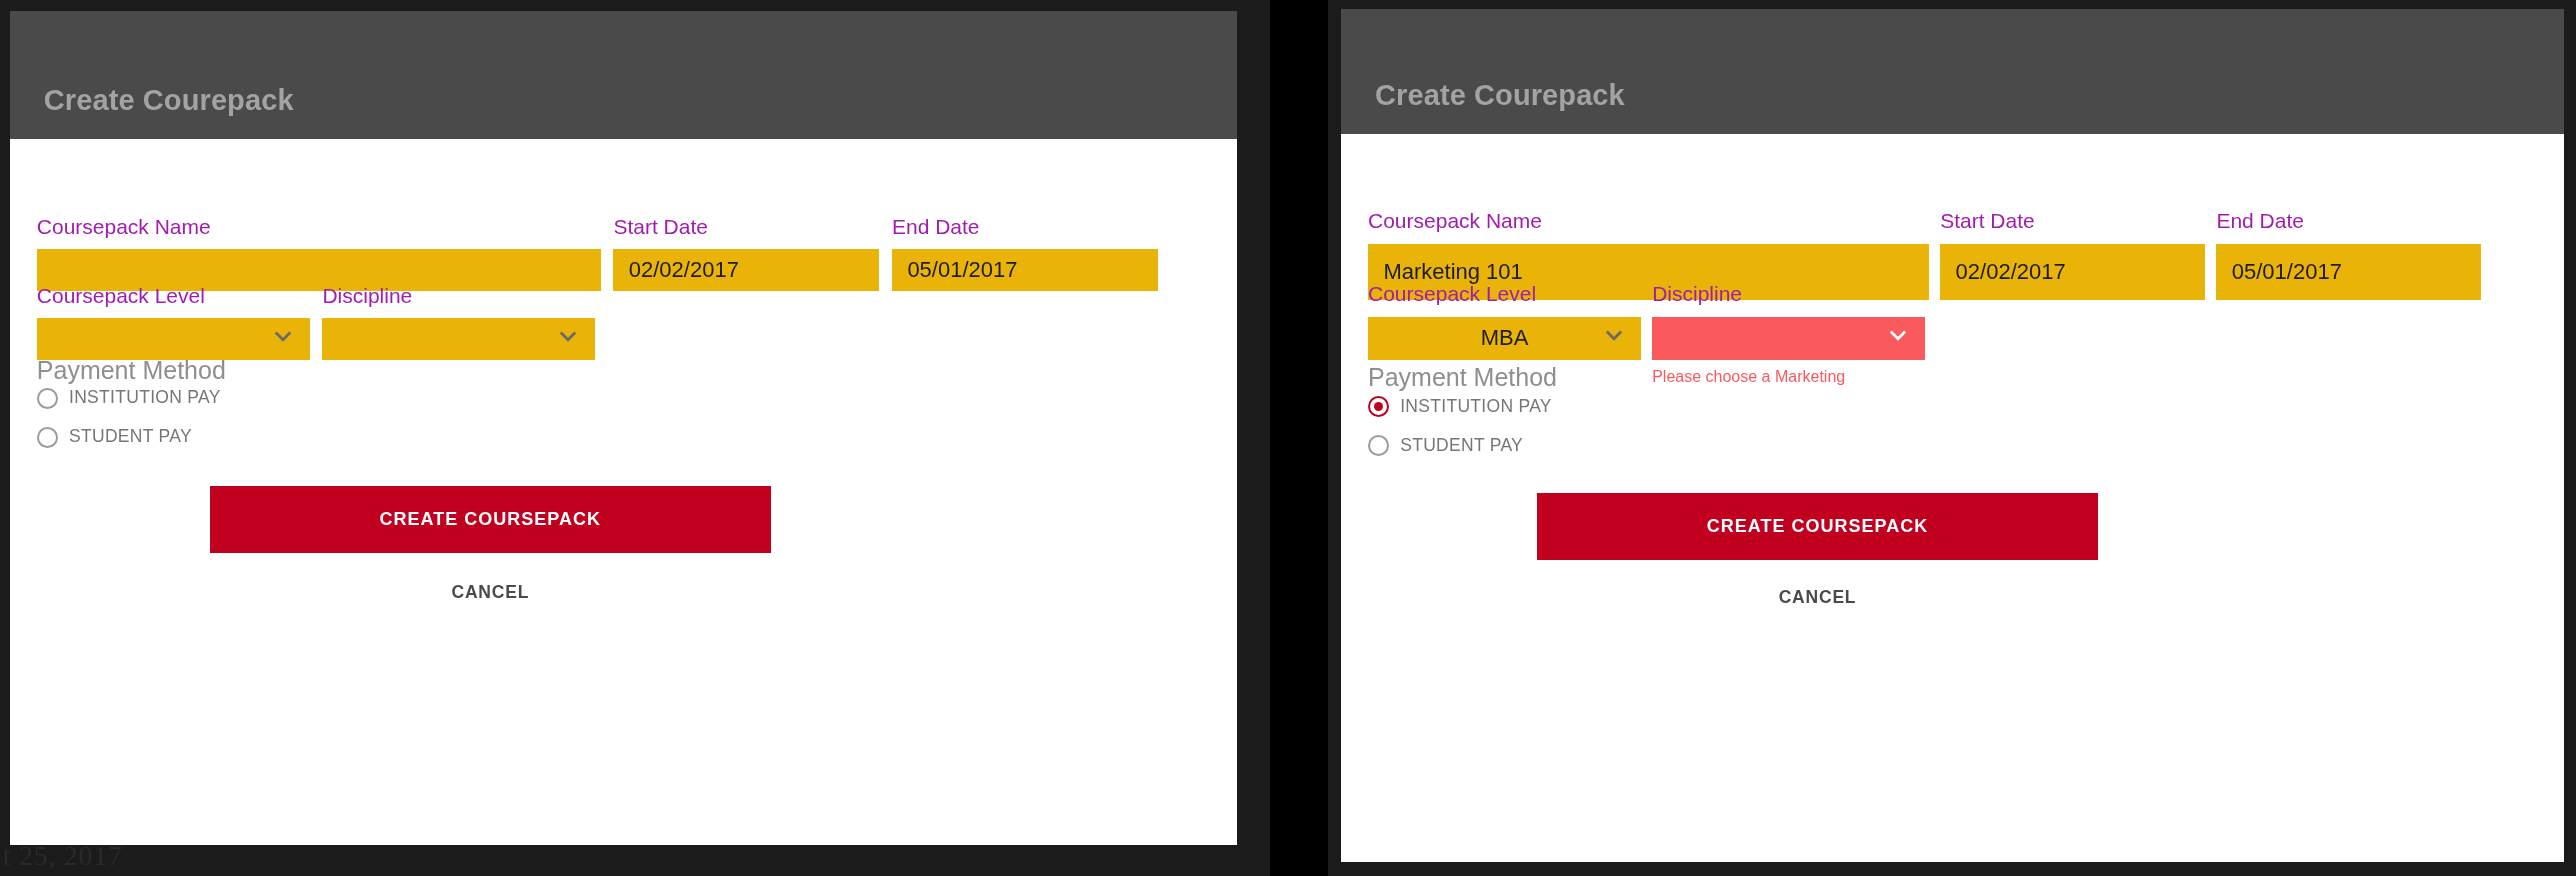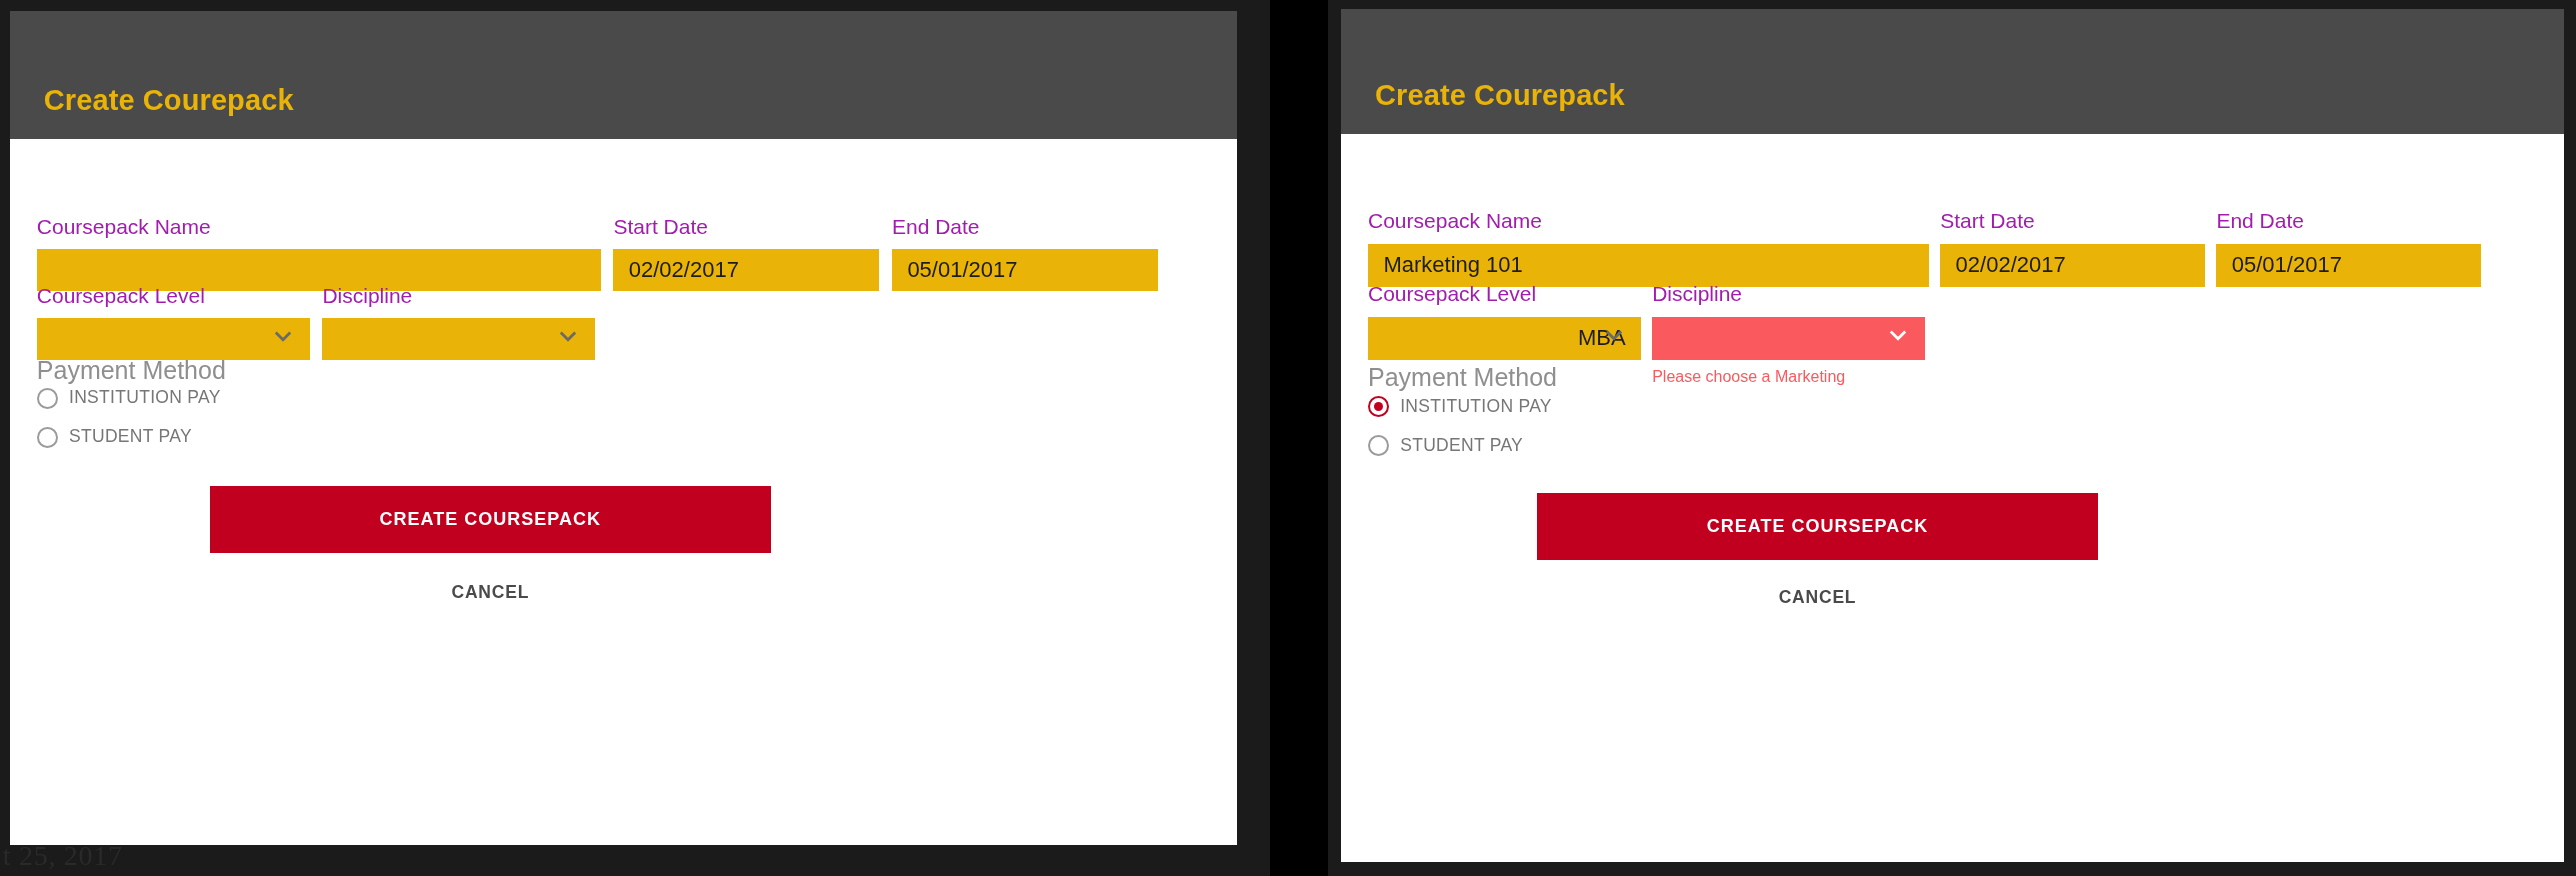--- a/index.html
+++ b/index.html
@@ -74,21 +74,21 @@
     background: #4a4a4a;
     width: 100%;
     box-sizing: border-box;
     display: flex;
     align-items: flex-end;
   }
   .modal-a .modal-header { height: 128px; padding: 0 0 24px 34px; }
   .modal-b .modal-header { height: 125px; padding: 0 0 24px 34px; }
 
   .modal-title {
-    color: #eab308;
+    color: #a3a3a3;
     font-size: 29px;
     font-weight: bold;
     letter-spacing: 0.1px;
     line-height: 1;
     text-align: center;
   }
 
   .modal-body {
     box-sizing: border-box;
     padding: 0 34px;
@@ -126,21 +126,21 @@
 
   .input-value {
     font-size: 22px;
     color: #1d1d1d;
     line-height: 1;
   }
   .input-value:empty::after { content: ""; }
 
   .select-box {
     position: relative;
-    justify-content: flex-end;
+    justify-content: center;
   }
   .select-box.invalid {
     background: #fa5a5e;
   }
 
   .chevron {
     position: absolute;
     right: 18px;
     top: 50%;
     width: 18px;
@@ -251,21 +251,21 @@
 
   .a-create { position: absolute; left: 200px; top: 347px; width: 561px; height: 67px; }
   .a-cancel { position: absolute; left: 200px; top: 442px; width: 561px; }
 
   
   .b-row1 { position: absolute; left: 27px; top: 76px; width: 1164px; }
   .b-f-name  { width: 561px; }
   .b-f-start { width: 265px; margin-left: 11.2px; }
   .b-f-end   { width: 265px; margin-left: 11.2px; }
   .b-row1 .field-label { margin-bottom: 12.6px; }
-  .b-row1 .input-box { height: 43px; }
+  .b-row1 .input-box { height: 56px; }
 
   .b-row2 { position: absolute; left: 27px; top: 149px; width: 1164px; }
   .b-f-level { width: 273px; }
   .b-f-disc  { width: 273px; margin-left: 11.2px; }
   .b-row2 .field-label { margin-bottom: 12.6px; }
   .b-row2 .input-box { height: 43px; }
 
   .b-pay-label { position: absolute; left: 27px; top: 231px; }
   .b-radio1 { position: absolute; left: 27px; top: 262px; }
   .b-radio2 { position: absolute; left: 27px; top: 301px; }

